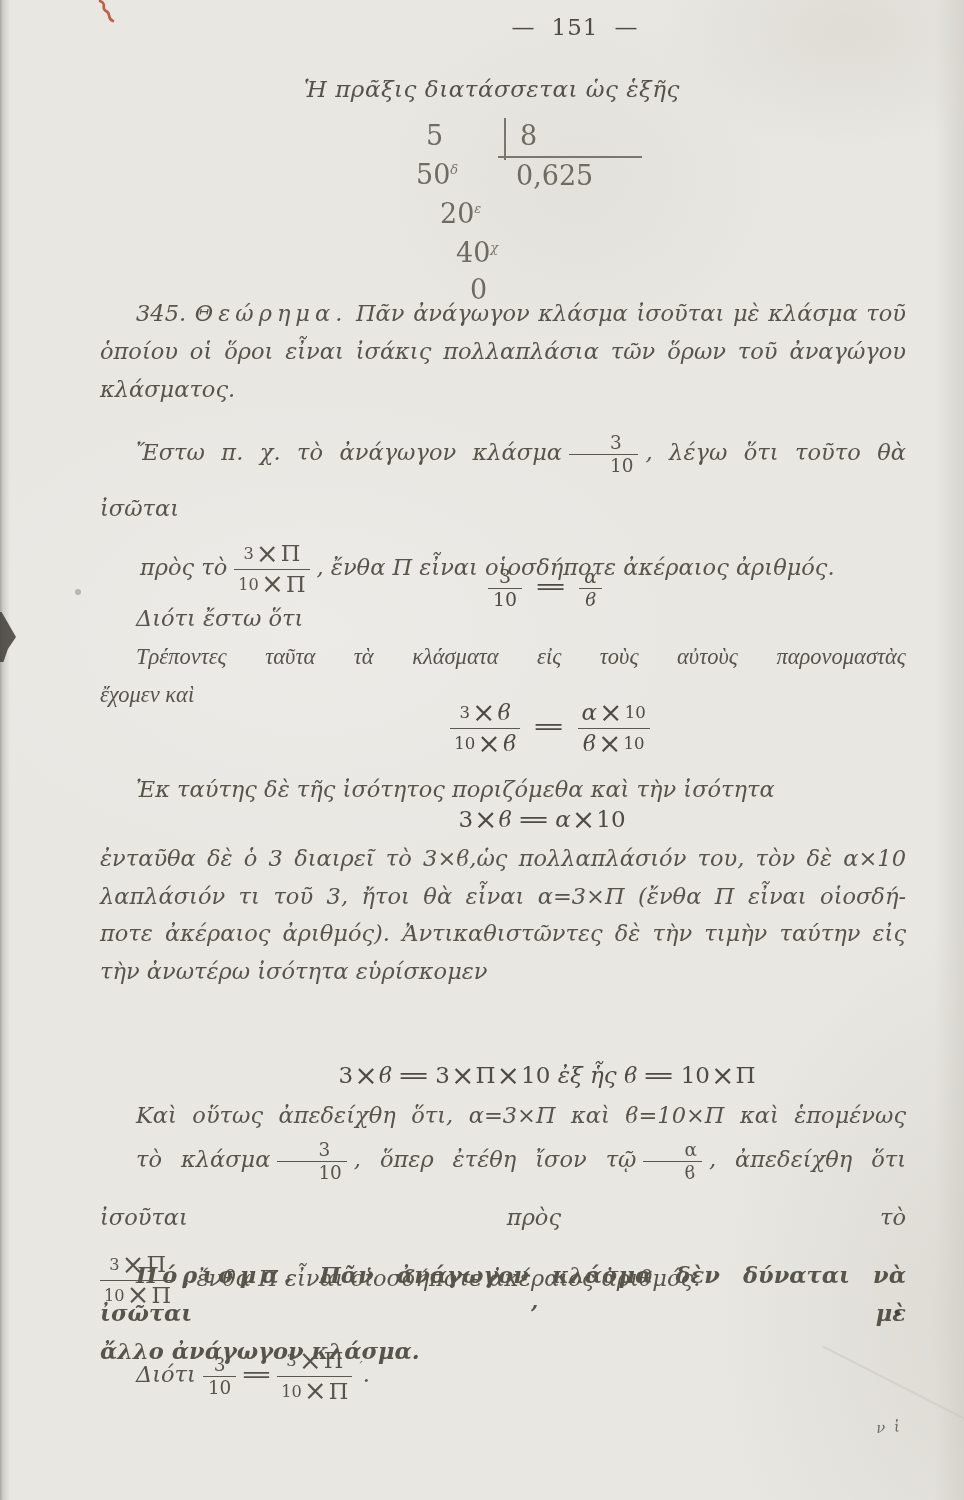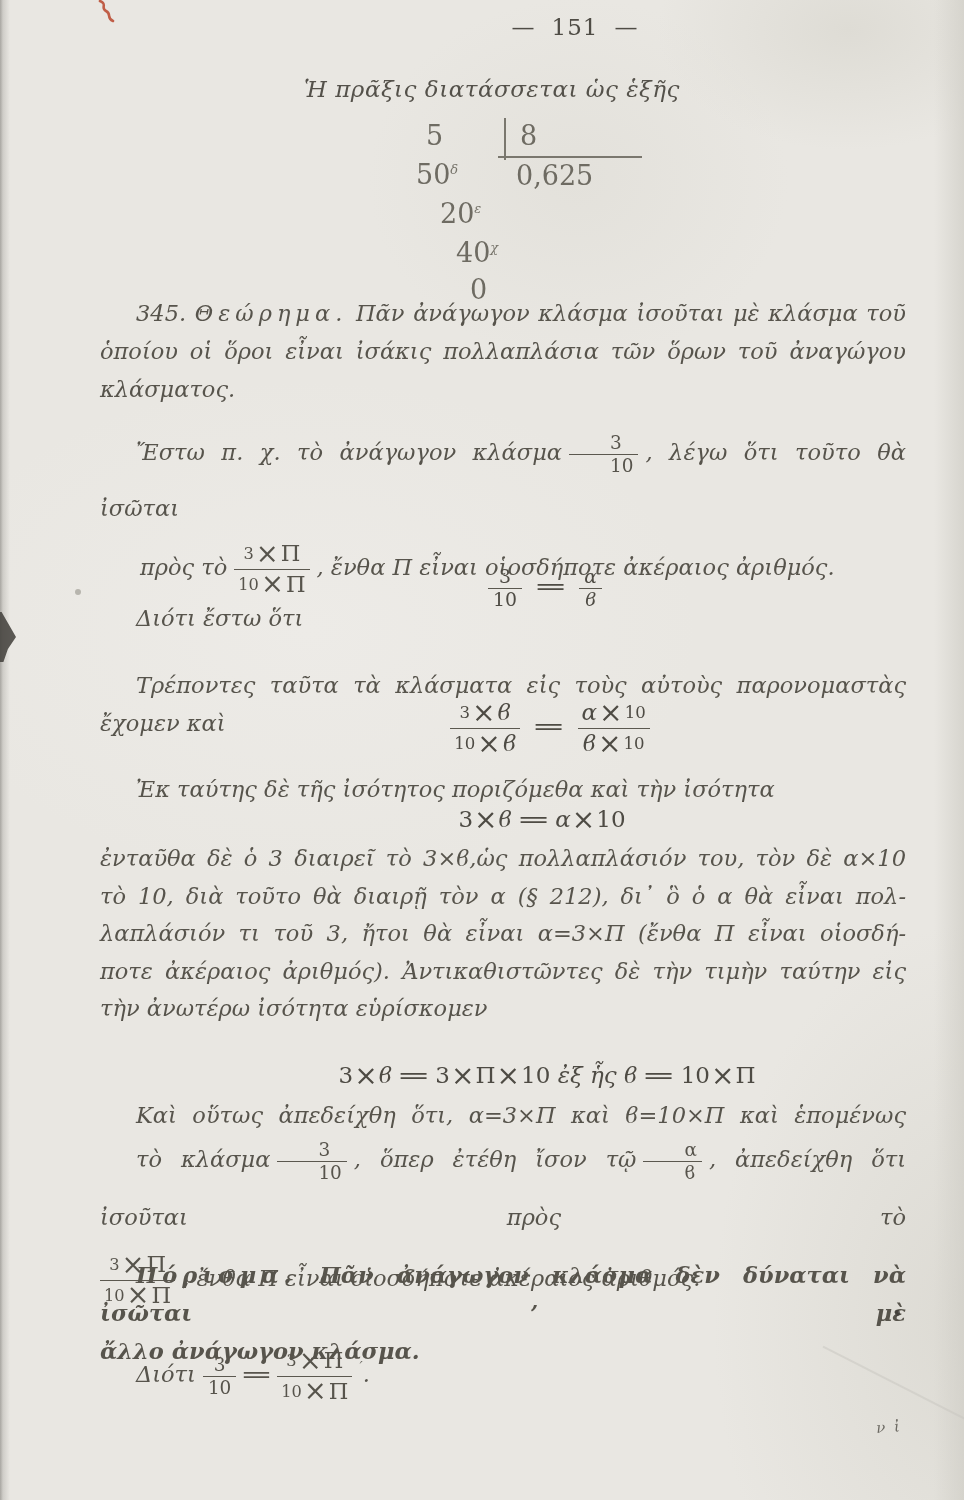--- a/index.html
+++ b/index.html
@@ -101,21 +101,21 @@
           <span class="x">×</span>
           <span>Π</span>
         </span></span><span>, ἔνθα Π εἶναι οἱοσδήποτε ἀκέραιος ἀριθμός.</span></span>
   <span class="line ind">Διότι ἔστω ὅτι</span>
 </div>
 
 <div class="center-wrap eq" style="top:566px;transform:translateX(63px);">
   <span class="frac"><span class="fn">3</span><span class="fd">10</span></span><span class="deq">=</span><span class="frac it"><span class="fn">α</span><span class="fd">ϐ</span></span>
 </div>
 
-<div class="blk" style="top:666px;">
+<div class="blk" style="top:638px;font-family:Liberation Serif, serif;">
   <span class="line jline ind">Τρέποντες ταῦτα τὰ κλάσματα εἰς τοὺς αὐτοὺς παρονομαστὰς</span>
   <span class="line">ἔχομεν καὶ</span>
 </div>
 
 <div class="center-wrap eq" style="top:698px;transform:translateX(68px);">
   <span class="bfrac"><span class="brow">
         <span class="sm">3</span>
         <span class="x">×</span>
         <span class="it">ϐ</span>
       </span><span class="brow bot">
@@ -136,21 +136,20 @@
 <div class="blk" style="top:770px;margin-left:28px;">
   <span class="line" style="text-indent:8px;">Ἐκ ταύτης δὲ τῆς ἰσότητος ποριζόμεθα καὶ τὴν ἰσότητα</span>
 </div>
 
 <div class="center-wrap eq" style="top:806px;transform:translateX(60px);">
   <span>3</span><span class="x">×</span><span class="it">ϐ</span><span class="deq">=</span><span class="it">α</span><span class="x">×</span><span>10</span>
 </div>
 
 <div class="blk" style="top:840px;line-height:37.5px;">
   <span class="line jline">ἐνταῦθα δὲ ὁ 3 διαιρεῖ τὸ 3×ϐ,ὡς πολλαπλάσιόν του, τὸν δὲ α×10</span>
-  <span class="line jline">τὸ 10, διὰ τοῦτο θὰ διαιρῇ τὸν α (§ 212), δι᾽ ὃ ὁ α θὰ εἶναι πολ-</span>
   <span class="line jline">λαπλάσιόν τι τοῦ 3, ἤτοι θὰ εἶναι α=3×Π (ἔνθα Π εἶναι οἱοσδή-</span>
   <span class="line jline">ποτε ἀκέραιος ἀριθμός). Ἀντικαθιστῶντες δὲ τὴν τιμὴν ταύτην εἰς</span>
   <span class="line">τὴν ἀνωτέρω ἰσότητα εὑρίσκομεν</span>
 </div>
 
 <div class="center-wrap eq" style="top:1062px;transform:translateX(65px);">
   <span>3</span><span class="x">×</span><span class="it">ϐ</span><span class="deq">=</span><span>3</span><span class="x">×</span><span>Π</span><span class="x">×</span><span>10</span>&nbsp;<span class="it">ἐξ ἧς</span>&nbsp;<span class="it">ϐ</span><span class="deq">=</span><span>10</span><span class="x">×</span><span>Π</span>
 </div>
 
 <div class="blk" style="top:1096px;">

